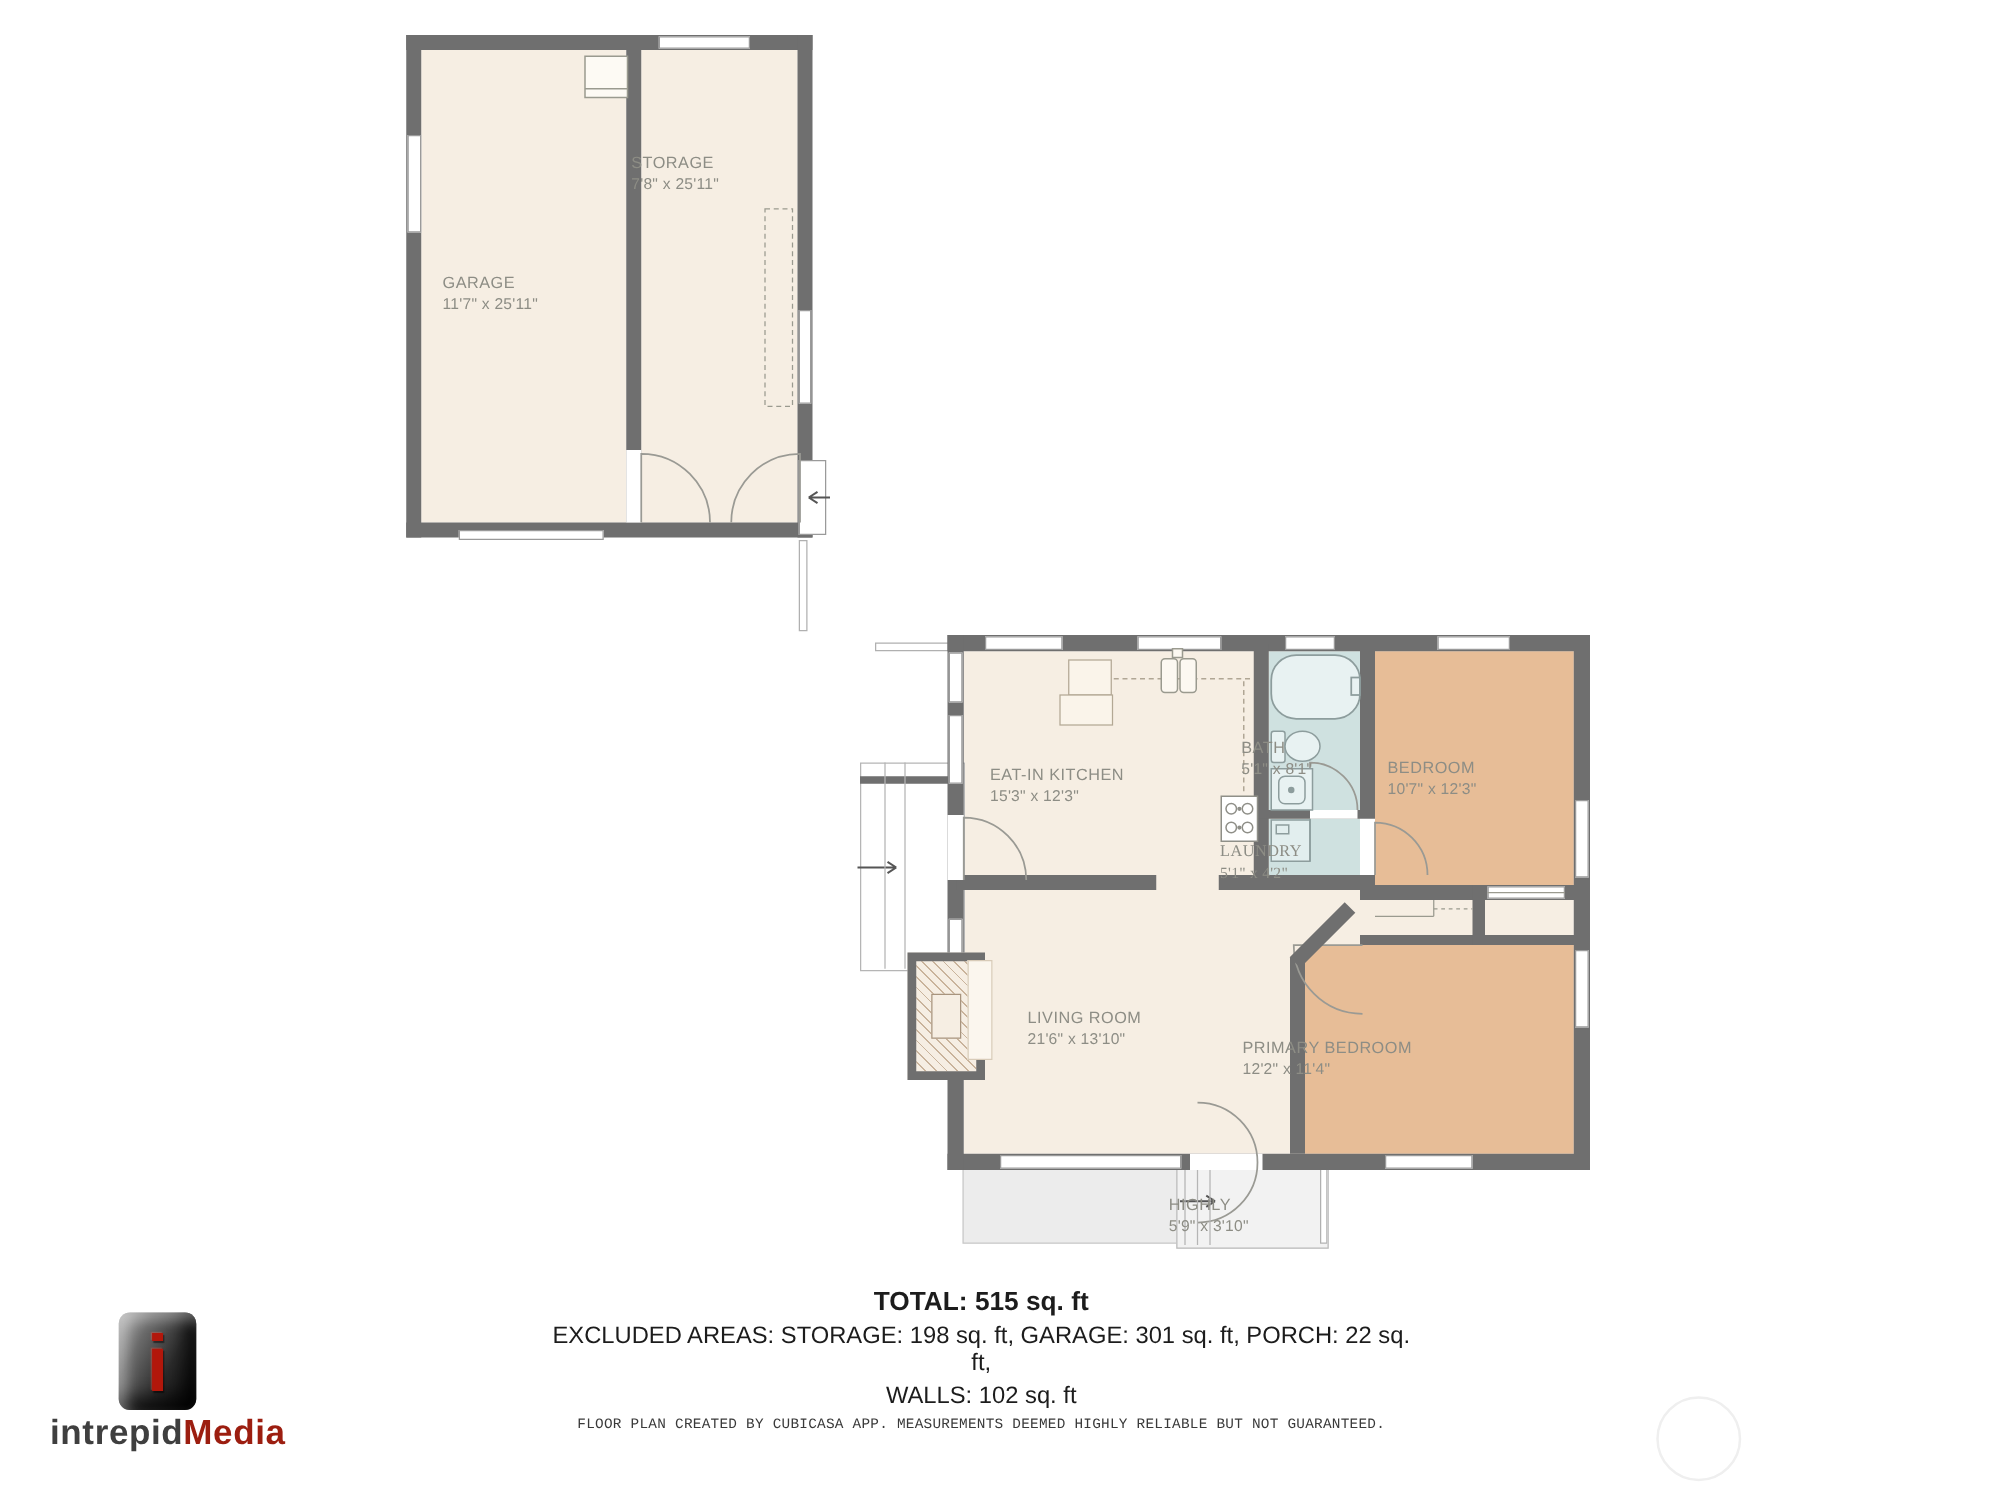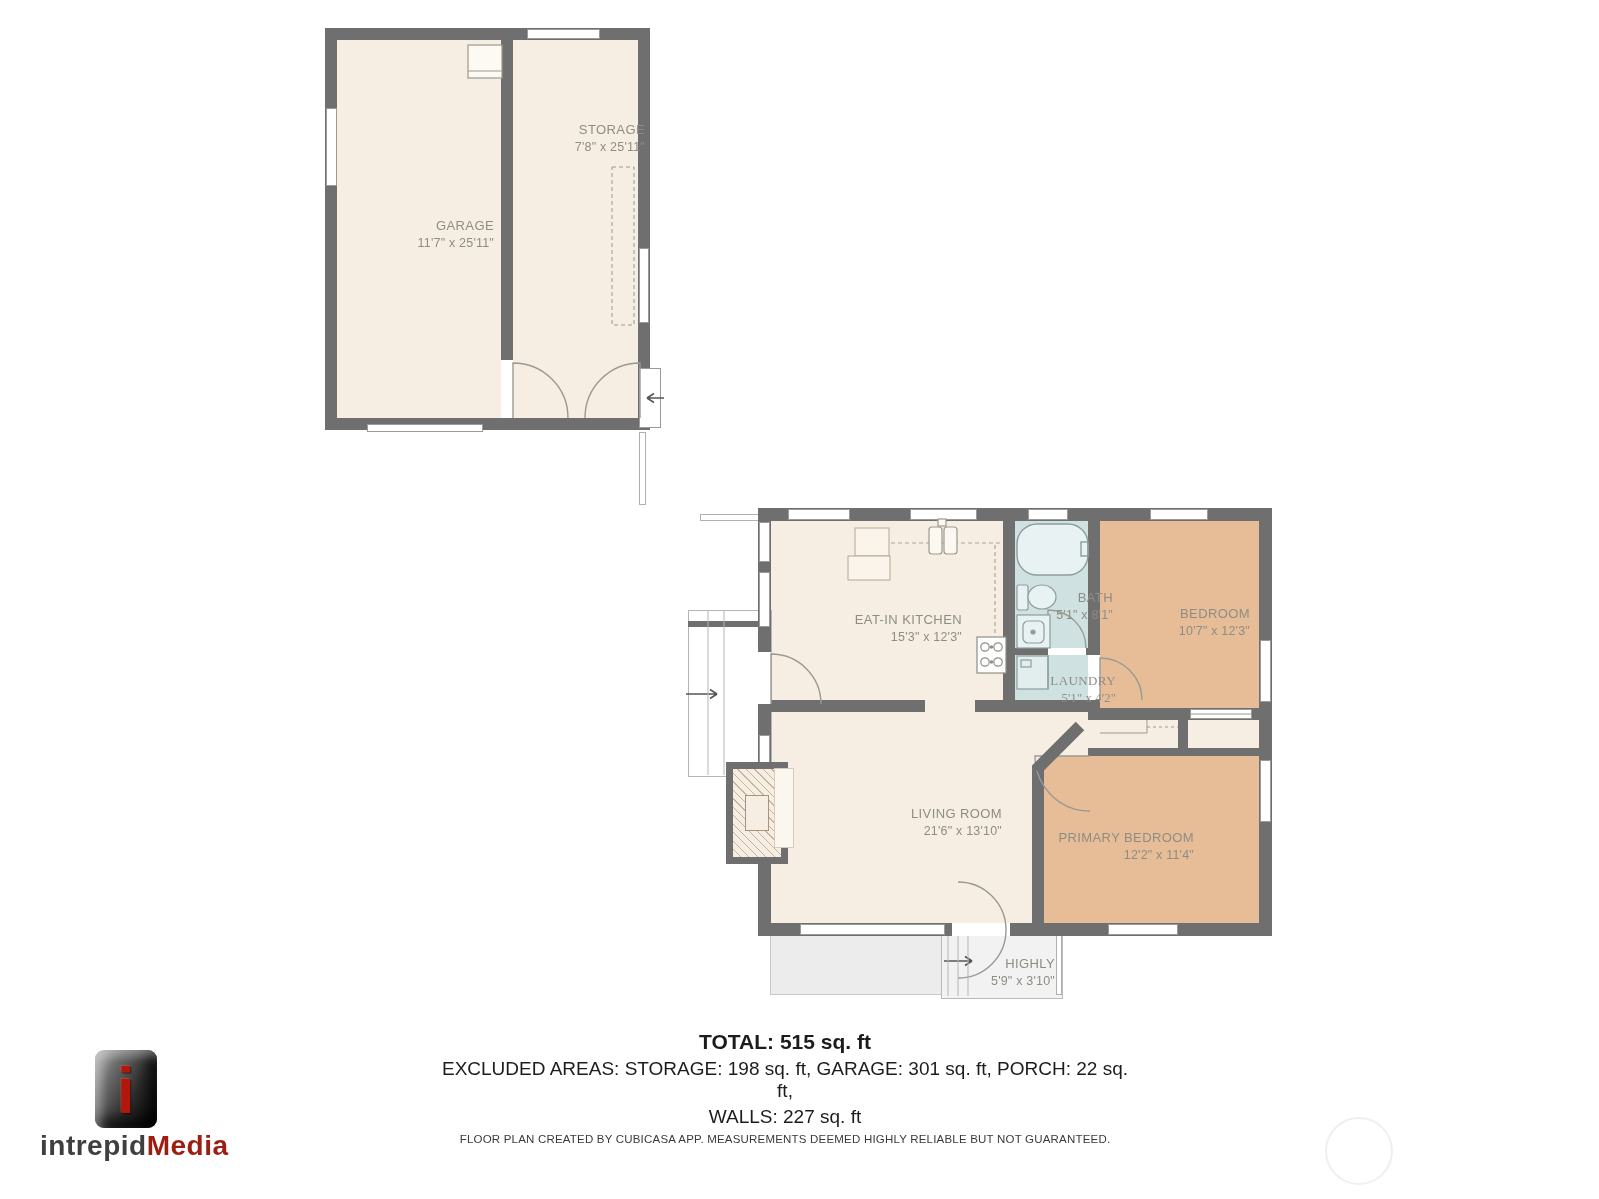--- a/index.html
+++ b/index.html
@@ -6,29 +6,29 @@
   #plan{position:relative;width:1599px;height:1199px;background:#ffffff;
         font-family:"Liberation Sans",sans-serif;overflow:hidden;}
   .w{position:absolute;background:#6f6f6f;box-sizing:border-box;}
   .floor{position:absolute;box-sizing:border-box;}
   .cream{background:#f6eee3;}
   .tan{background:#e7bd97;}
   .blue{background:#cfe1e0;}
   .win{position:absolute;background:#ffffff;border:1px solid #9a9a9a;box-sizing:border-box;}
   .gap{position:absolute;background:#ffffff;}
   .gapc{position:absolute;background:#f6eee3;}
-  .lbl{position:absolute;text-align:right;color:#8d8d85;font-size:13px;line-height:17px;
+  .lbl{position:absolute;text-align:left;color:#8d8d85;font-size:13px;line-height:17px;
        letter-spacing:.4px;white-space:nowrap;}
   .lbl .dims{font-size:12.5px;letter-spacing:.2px;}
   svg.overlay{position:absolute;left:0;top:0;pointer-events:none;}
   .summary{position:absolute;left:435px;top:1030px;width:700px;text-align:center;color:#1c1c1c;}
   .summary .total{font-size:21px;font-weight:bold;margin:0 0 4px 0;}
   .summary .line{font-size:19px;margin:0 0 4px 0;}
   .disclaimer{position:absolute;left:435px;top:1133px;width:700px;text-align:center;
-              font-size:11.5px;color:#3a3a3a;letter-spacing:.2px;}
+              font-size:11.5px;color:#3a3a3a;letter-spacing:.2px;font-family:Liberation Mono, monospace;}
   .logo{position:absolute;left:40px;top:1048px;width:210px;height:125px;}
   .cube{position:absolute;left:55px;top:2px;width:62px;height:78px;border-radius:9px;
         background:linear-gradient(118deg,#b5b5b5 0%,#6a6a6a 28%,#2a2a2a 62%,#000 100%);
         box-shadow:inset 6px 6px 10px rgba(255,255,255,.35), inset -8px -10px 14px rgba(0,0,0,.65);}
   .cube .i{position:absolute;left:0;right:0;top:2px;text-align:center;font-size:64px;
            font-weight:bold;color:#b2170b;line-height:78px;
            text-shadow:1px 1px 1px rgba(0,0,0,.5), -1px -1px 1px rgba(255,100,80,.35);}
   .brand{position:absolute;left:0;top:82px;width:210px;font-size:28px;font-weight:bold;letter-spacing:.5px;}
   .brand .b1{color:#3f3f3f;}
   .brand .b2{color:#9c1e10;}
@@ -234,21 +234,21 @@
     <span class="dims">12'2" x 11'4"</span>
   </div>
   <div class="lbl" style="left:935px;top:955px;width:120px;">
     <span>HIGHLY</span><br>
     <span class="dims">5'9" x 3'10"</span>
   </div>
 
   <div class="summary">
     <div class="total">TOTAL: 515 sq. ft</div>
     <div class="line">EXCLUDED AREAS: STORAGE: 198 sq. ft, GARAGE: 301 sq. ft, PORCH: 22 sq. ft,</div>
-    <div class="line">WALLS: 227 sq. ft</div>
+    <div class="line">WALLS: 102 sq. ft</div>
   </div>
   <div class="disclaimer">FLOOR PLAN CREATED BY CUBICASA APP. MEASUREMENTS DEEMED HIGHLY RELIABLE BUT NOT GUARANTEED.</div>
 
   <div class="logo">
     <div class="cube">
       <span class="i">i</span>
     </div>
     <div class="brand">
       <span class="b1">intrepid</span><span class="b2">Media</span>
     </div>

